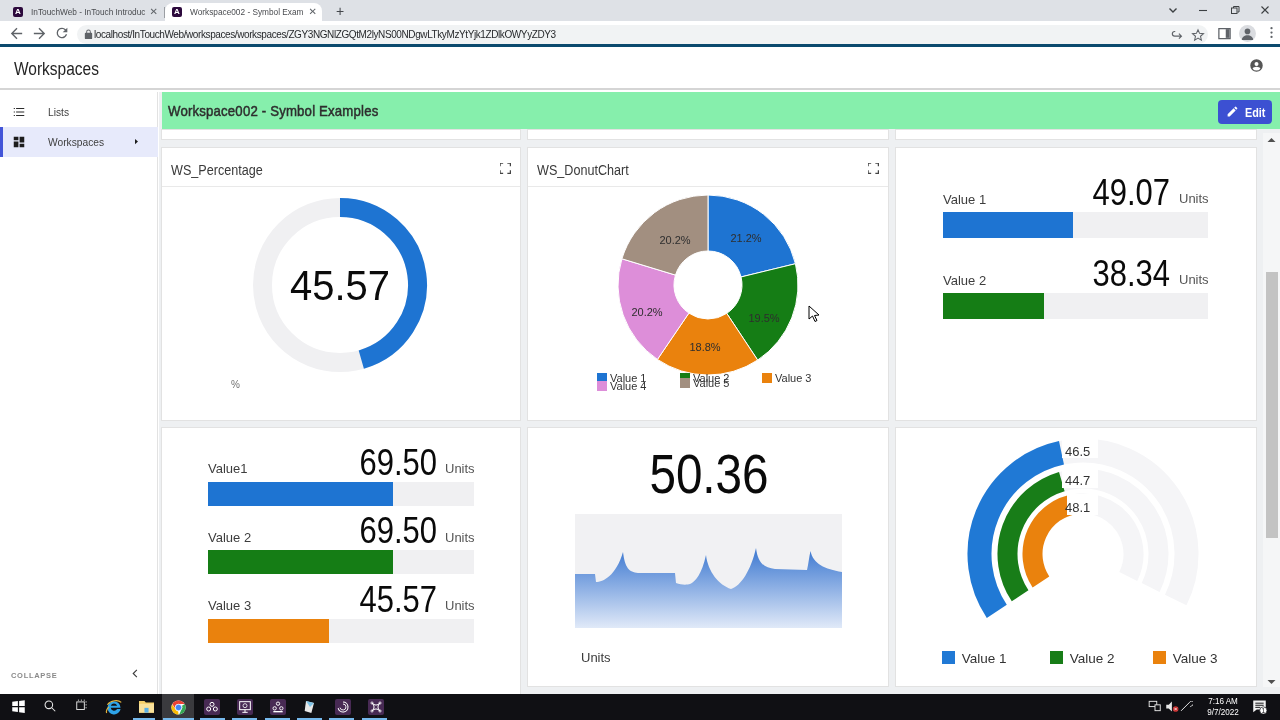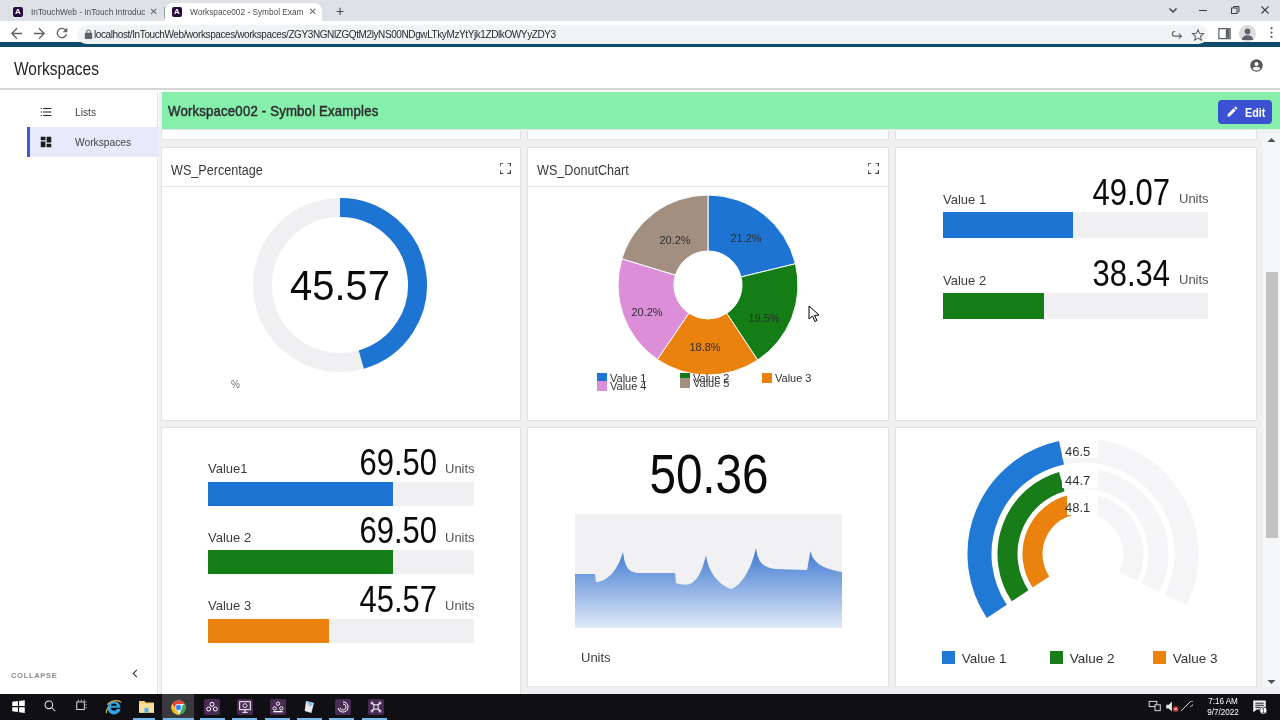--- a/index.html
+++ b/index.html
@@ -12,30 +12,30 @@
 .tab { position:absolute; top:3px; height:18px; font-size:9px; color:#45474d; }
 .tab .fav { position:absolute; left:7px; top:4px; width:10px; height:10px; background:#2d0a3d; border-radius:2px; color:#fff; font-size:8px; font-weight:bold; text-align:center; line-height:10px; }
 .tab .ttl { position:absolute; left:25px; top:4px; width:124px; overflow:hidden; white-space:nowrap; transform:scaleX(0.92); transform-origin:0 50%; color:#4a4c50; }
 .tab .cls { position:absolute; right:5px; top:3px; font-size:10px; color:#5f6368; }
 #tab1 { left:6px; width:157px; }
 #tab2 { left:165px; width:157px; background:#fff; border-radius:8px 8px 0 0; color:#3c4043;}
 #tabsep { left:163.5px; top:7px; width:1px; height:11px; background:#9b9ea3; }
 #newtab { left:334px; top:5px; width:12px; height:12px; color:#44474c; font-size:14px; line-height:12px; text-align:center;}
 .winbtn { position:absolute; top:0px; height:21px; width:30px; color:#202124; text-align:center; }
 .winbtn svg { margin-top:5px; }
-#toolbar { left:0; top:21px; width:1280px; height:26px; background:#fff; border-bottom:5px solid #0c4a6e; }
+#toolbar { left:0; top:21px; width:1280px; height:26px; background:#fff; border-bottom:3px solid #0c4a6e; }
 .tbi { position:absolute; top:4px; color:#5f6368; }
 #omnibox { position:absolute; left:77px; top:3.5px; width:1131px; height:19px; background:#f1f3f4; border-radius:10px; }
 #url { position:absolute; left:17px; top:4.5px; font-size:10px; color:#27292c; letter-spacing:-0.4px;}
 
 #appbar { left:0; top:47px; width:1280px; height:43px; background:#fff; border-bottom:2px solid #d5d5d5; }
 #appbar h1 { position:absolute; left:14px; top:12px; font-size:18px; font-weight:400; color:#252525; transform:scaleX(0.86); transform-origin:0 50%; }
 
 #sidebar { left:0; top:92px; width:158px; height:602px; background:#fff; border-right:1px solid #e2e2e2; }
-.navitem { position:absolute; left:0; width:158px; height:30px; font-size:11px; color:#3f3f3f;margin-left:27px; }
+.navitem { position:absolute; left:0; width:158px; height:30px; font-size:11px; color:#3f3f3f; }
 .navitem .lbl { position:absolute; left:48px; top:9px; transform:scaleX(0.93); transform-origin:0 50%; display:inline-block; }
 #nav-ws { background:#e7eafb; }
 #nav-ws .selbar { position:absolute; left:0; top:0; width:3px; height:30px; background:#4355d8; }
 #collapse { position:absolute; left:11px; top:579px; font-size:7.5px; letter-spacing:0.7px; color:#8a8a8a; font-weight:700; }
 #collchev { position:absolute; left:130px; top:574px; font-size:13px; color:#3a3a3a; }
 
 #content { left:159px; top:92px; width:1121px; height:602px; background:#eef0f2; }
 #secthead { position:absolute; left:3px; top:0; width:1121px; height:37px; background:#86efac; }
 #secthead .t { position:absolute; left:6px; top:10px; font-size:15px; font-weight:400; color:#2e2e2e; transform:scaleX(0.88); transform-origin:0 50%; letter-spacing:0.2px; -webkit-text-stroke:0.5px #2e2e2e; }
 #editbtn { position:absolute; left:1056px; top:8px; width:54px; height:24px; background:#3c50d2; border-radius:4px; color:#fff; }

